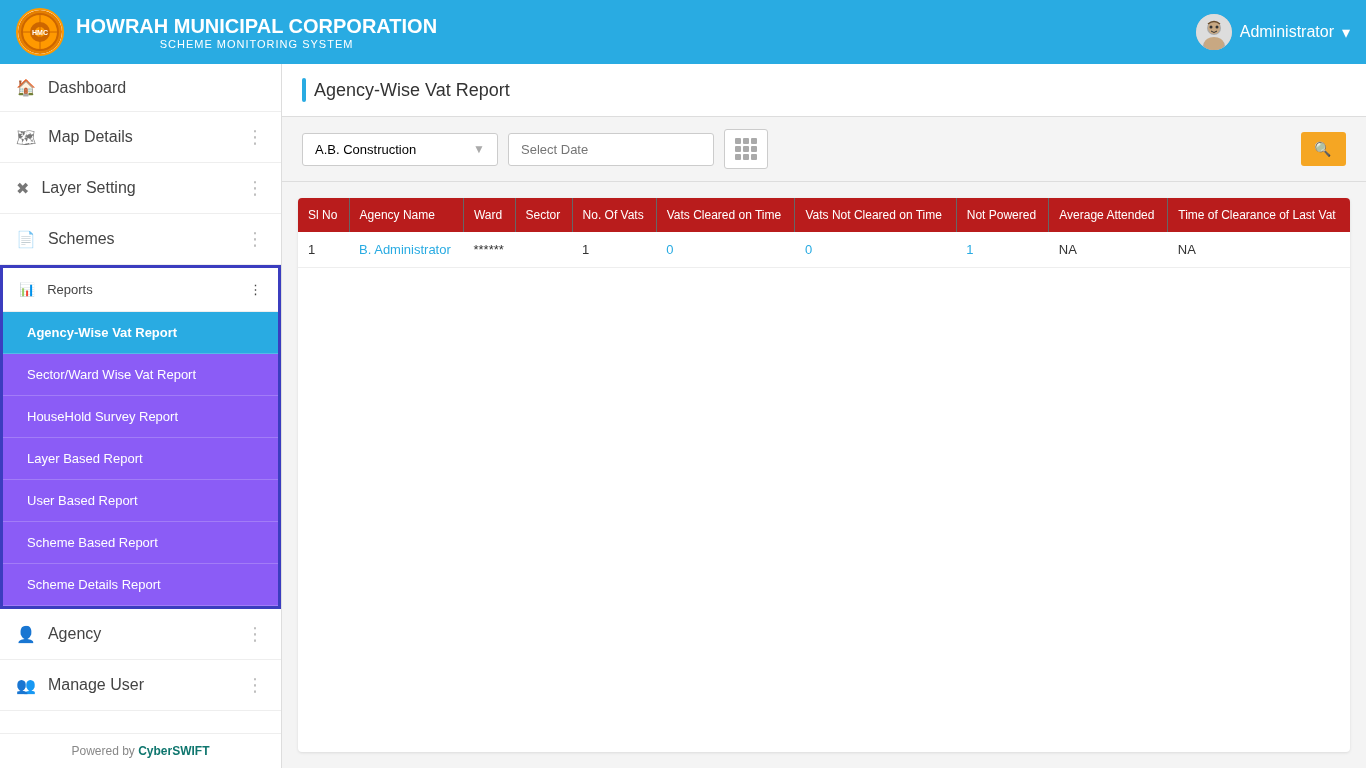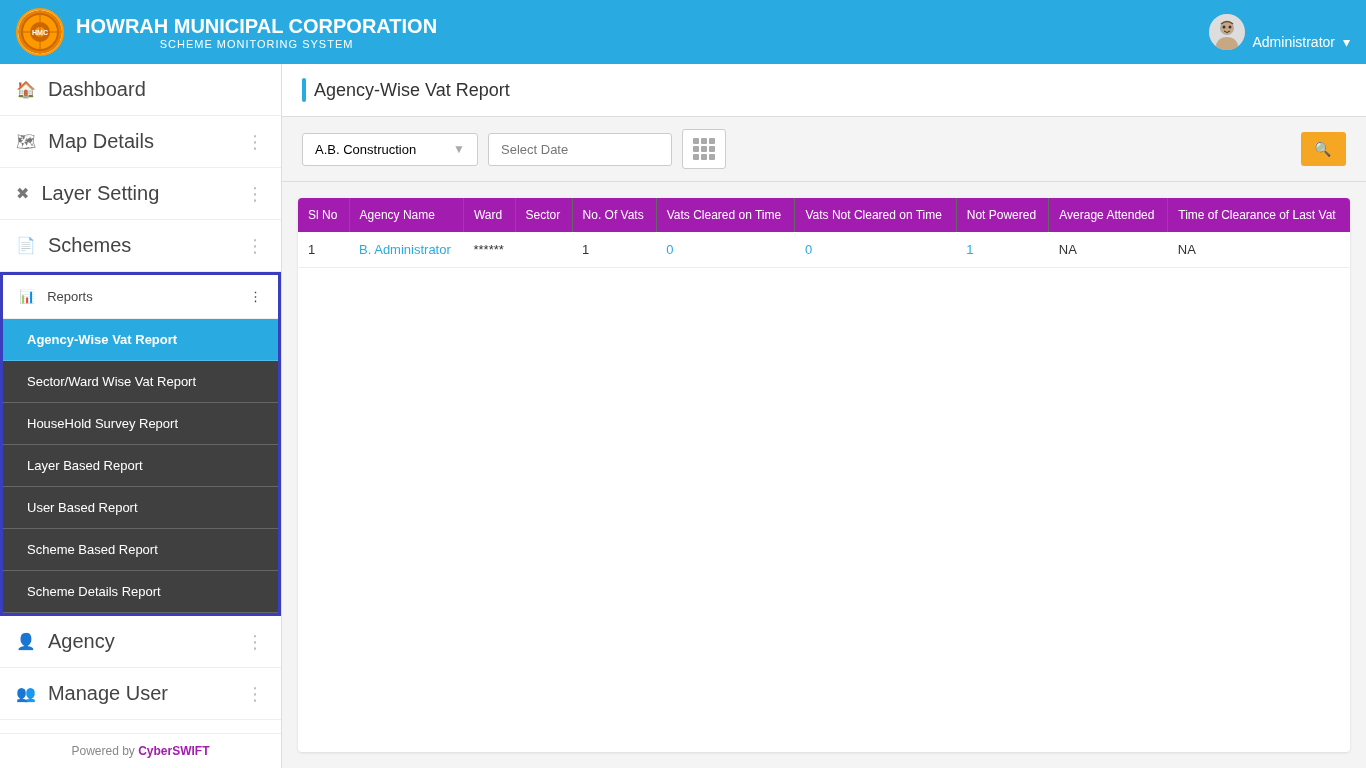--- a/index.html
+++ b/index.html
@@ -26,21 +26,21 @@
     }
     .logo-inner {
       width: 44px; height: 44px; border-radius: 50%;
       background: radial-gradient(circle, #f90 30%, #c60 100%);
       display: flex; align-items: center; justify-content: center;
       font-size: 6px; color: #fff; text-align: center;
     }
     .header-title { color: #fff; text-align: center; }
     .header-title .main-title { font-size: 20px; font-weight: bold; }
     .header-title .sub-title { font-size: 11px; letter-spacing: 1px; }
-    .header-right { display: flex; align-items: flex-end; gap: 8px; color: #fff; font-size: 14px; }
+    .header-right { display: flex; align-items: center; gap: 8px; color: #fff; font-size: 16px; }
     .admin-avatar {
       width: 36px; height: 36px; border-radius: 50%;
       background: #ccc;
       display: flex; align-items: center; justify-content: center;
       font-size: 18px; color: #555;
       overflow: hidden;
     }
 
     
     .layout { display: flex; flex: 1; overflow: hidden; }
@@ -59,59 +59,59 @@
       display: flex;
       align-items: center;
       justify-content: space-between;
       padding: 14px 16px;
       cursor: pointer;
       border-bottom: 1px solid #eee;
       color: #444;
     }
     .sidebar-item .item-left { display: flex; align-items: center; gap: 12px; }
     .sidebar-item .icon { font-size: 16px; color: #777; }
-    .sidebar-item .label { font-size: 20px; }
+    .sidebar-item .label { font-size: 16px; }
     .sidebar-item .dots { color: #bbb; font-size: 18px; letter-spacing: 1px; }
 
     
     .reports-section {
       border: 3px solid #3b3dbf;
       margin: 0;
     }
     .reports-header {
       background: #fff;
       display: flex;
       align-items: center;
       justify-content: space-between;
       padding: 14px 16px;
       cursor: pointer;
       color: #444;
       border-bottom: 1px solid #eee;
     }
     .reports-header .item-left { display: flex; align-items: center; gap: 12px; }
 
     .sub-menu-item {
-      background: #404040;
+      background: #8b5cf6;
       color: #fff;
       padding: 13px 16px 13px 24px;
       cursor: pointer;
       border-bottom: 1px solid rgba(255,255,255,0.2);
       font-size: 13px;
     }
     .sub-menu-item.active { background: #29abe2; font-weight: bold; }
 
     .sidebar-footer {
       padding: 10px 16px;
       font-size: 12px;
       color: #888;
       text-align: center;
       border-top: 1px solid #eee;
       margin-top: auto;
     }
-    .sidebar-footer a { color: #a21caf; text-decoration: none; font-weight: bold; }
+    .sidebar-footer a { color: #0f766e; text-decoration: none; font-weight: bold; }
 
     
     .main {
       flex: 1;
       background: #f4f4f4;
       display: flex;
       flex-direction: column;
       overflow: hidden;
     }
 
@@ -141,34 +141,34 @@
       align-items: center;
       gap: 10px;
       border-bottom: 1px solid #ddd;
     }
     .filter-select {
       background: #fff;
       border: 1px solid #ccc;
       border-radius: 3px;
       padding: 8px 12px;
       font-size: 13px;
-      width: 176px;
+      width: 196px;
       display: flex;
       align-items: center;
       justify-content: space-between;
       cursor: pointer;
     }
     .filter-select .chevron { color: #aaa; font-size: 12px; }
     .date-input {
       background: #fff;
       border: 1px solid #ccc;
       border-radius: 3px;
       padding: 8px 12px;
       font-size: 13px;
-      width: 184px;
+      width: 206px;
       color: #aaa;
     }
     .grid-btn {
       background: #fff;
       border: 1px solid #ccc;
       border-radius: 3px;
       padding: 8px 10px;
       cursor: pointer;
       display: flex; align-items: center; justify-content: center;
     }
@@ -189,21 +189,21 @@
     .table-container {
       margin: 16px;
       background: #fff;
       border-radius: 4px;
       overflow: hidden;
       box-shadow: 0 1px 3px rgba(0,0,0,0.1);
       flex: 1;
       overflow-y: auto;
     }
     table { width: 100%; border-collapse: collapse; }
-    thead tr { background: #a21caf; color: #fff; margin-left: 16px; }
+    thead tr { background: #b91c1c; color: #fff; margin-left: 16px; }
     thead th {
       padding: 10px 10px;
       text-align: left;
       font-size: 12px;
       font-weight: normal;
       vertical-align: middle;
       border-right: 1px solid #666;
     }
     thead th:last-child { border-right: none; }
     tbody tr { border-bottom: 1px solid #eee; }

